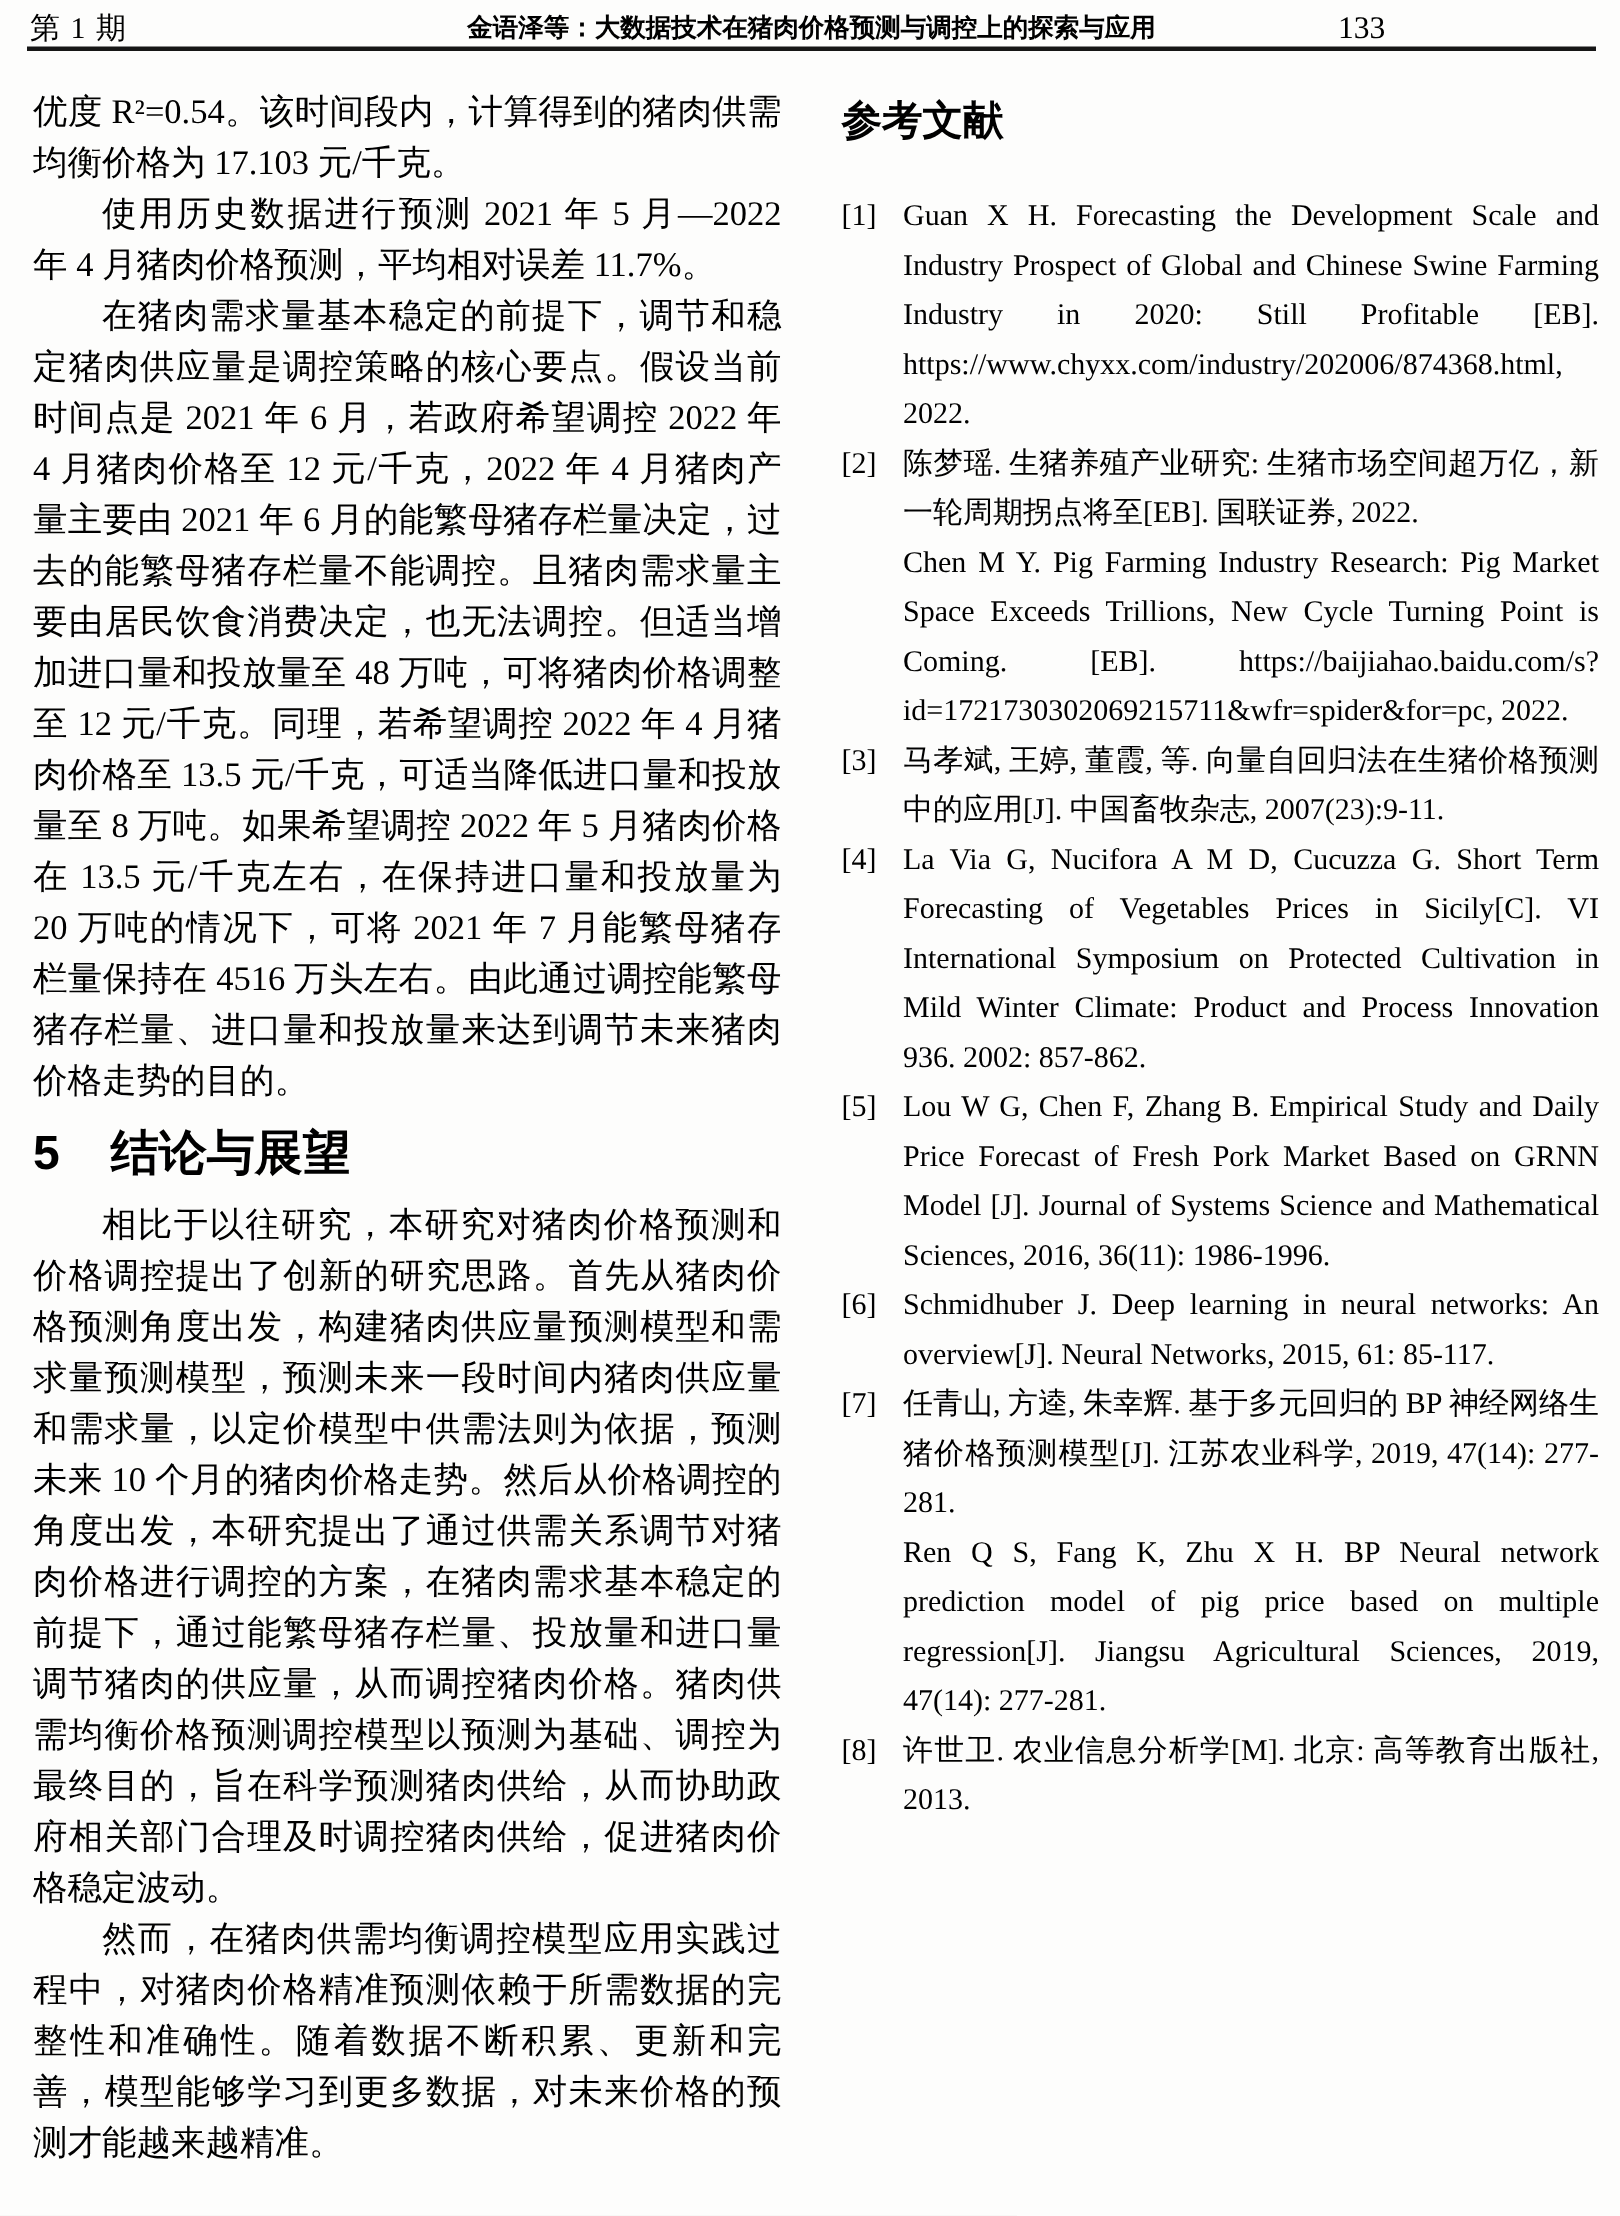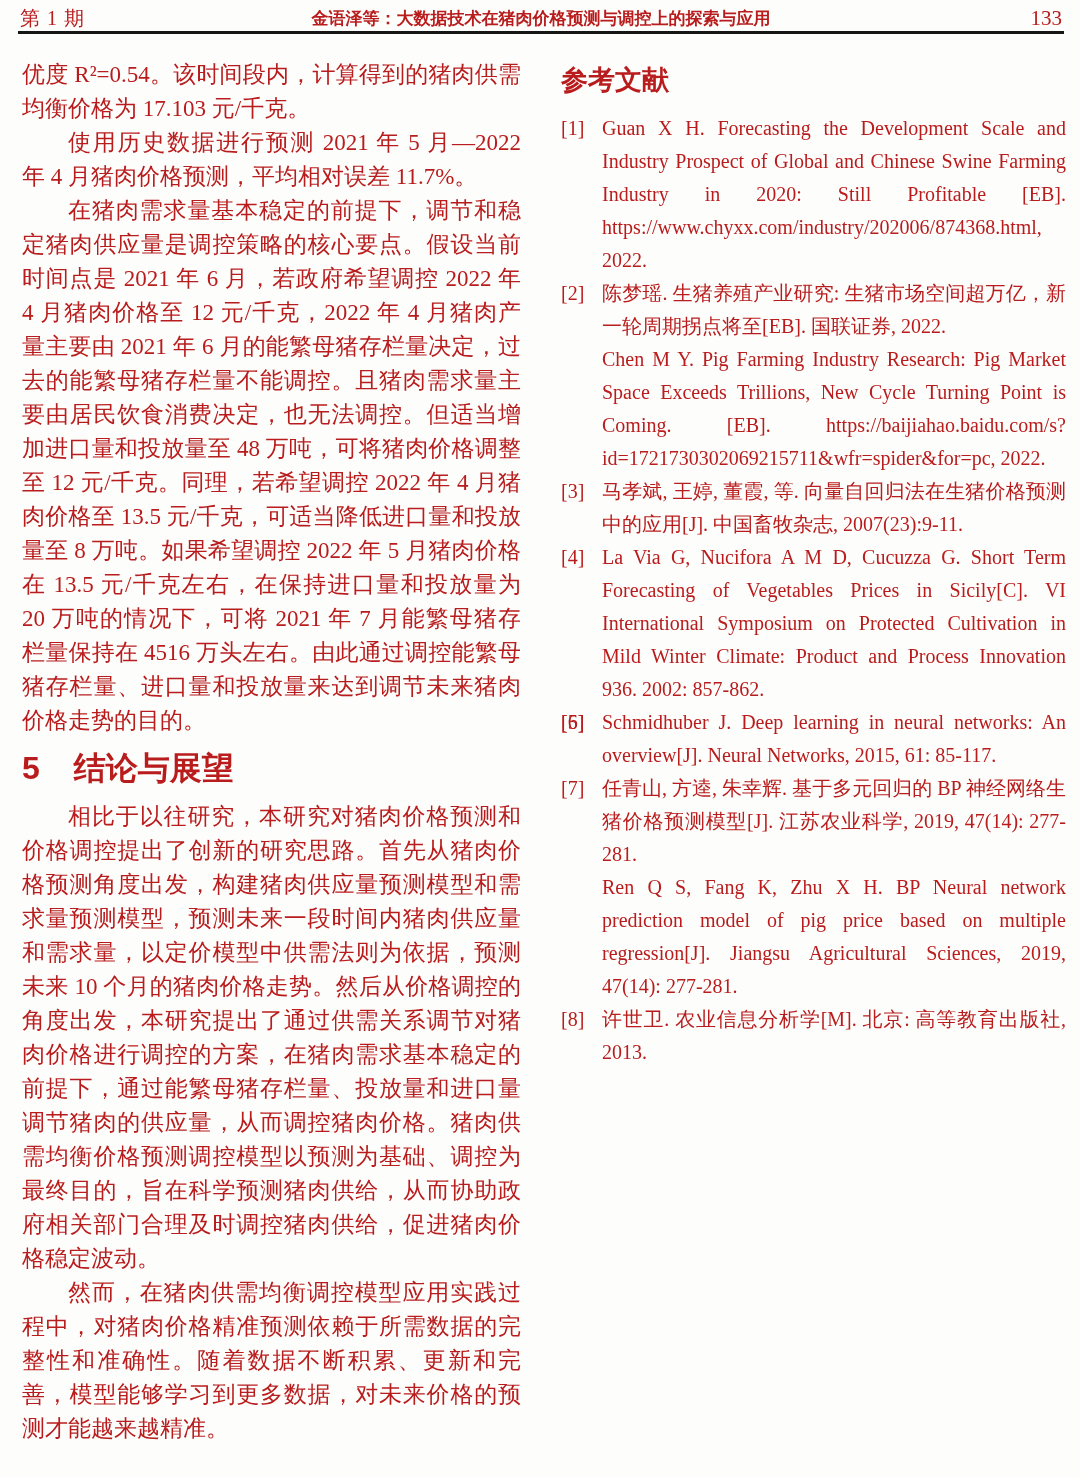--- a/index.html
+++ b/index.html
@@ -2,21 +2,21 @@
 <html><head>
 <meta charset="utf-8">
 <style>
   * { margin: 0; padding: 0; box-sizing: border-box; }
   html, body { background: #f3f3f1; }
   .page {
     position: relative;
     width: 1080px;
     height: 1477px;
     background: #fdfdfc;
-    color: #b91c1c;
+    color: #000000;
     overflow: hidden;
     font-family: "Liberation Serif", "DejaVu Serif", serif;
   }
   
   .header {
     position: absolute;
     left: 20px; right: 18px; top: 5px;
     height: 27px;
     display: flex;
     align-items: center;
@@ -28,21 +28,20 @@
   }
   .header .running-title {
     flex: 1;
     text-align: center;
     font-family: "Liberation Sans", "DejaVu Sans", sans-serif;
     font-weight: 700;
     font-size: 17px;
   }
   .header .pageno {
     width: 170px;
-    text-align: right;
     font-size: 21px;
   }
   .header-rule {
     position: absolute;
     left: 18px; right: 16px; top: 31px;
     border-top: 3px solid #161616;
   }
   
   .col-left {
     position: absolute;
@@ -73,21 +72,21 @@
     text-align: left;
     text-indent: 0;
     display: flex;
     gap: 34px;
   }
   .ref-heading {
     font-family: "Liberation Sans", "DejaVu Sans", sans-serif;
     font-weight: 700;
     font-size: 27px;
     line-height: 36px;
-    margin-bottom: 14px;
+    margin-bottom: 30px;
     text-align: left;
   }
   .ref {
     position: relative;
     padding-left: 41px;
   }
   .ref-label {
     position: absolute;
     left: 0; top: 0;
     text-indent: 0;
@@ -139,20 +138,21 @@
       <div class="ref-part">马孝斌, 王婷, 董霞, 等. 向量自回归法在生猪价格预测中的应用[J]. 中国畜牧杂志, 2007(23):9-11.</div>
     </div>
 
     <div class="ref">
       <span class="ref-label">[4]</span>
       <div class="ref-part">La Via G, Nucifora A M D, Cucuzza G. Short Term Forecasting of Vegetables Prices in Sicily[C]. VI International Symposium on Protected Cultivation in Mild Winter Climate: Product and Process Innovation 936. 2002: 857-862.</div>
     </div>
 
     <div class="ref">
       <span class="ref-label">[5]</span>
+      <div class="ref-part">Lou W G, Chen F, Zhang B. Empirical Study and Daily Price Forecast of Fresh Pork Market Based on GRNN Model [J]. Journal of Systems Science and Mathematical Sciences, 2016, 36(11): 1986-1996.</div>
     </div>
 
     <div class="ref">
       <span class="ref-label">[6]</span>
       <div class="ref-part">Schmidhuber J. Deep learning in neural networks: An overview[J]. Neural Networks, 2015, 61: 85-117.</div>
     </div>
 
     <div class="ref">
       <span class="ref-label">[7]</span>
       <div class="ref-part">任青山, 方逵, 朱幸辉. 基于多元回归的 BP 神经网络生猪价格预测模型[J]. 江苏农业科学, 2019, 47(14): 277-281.</div>

